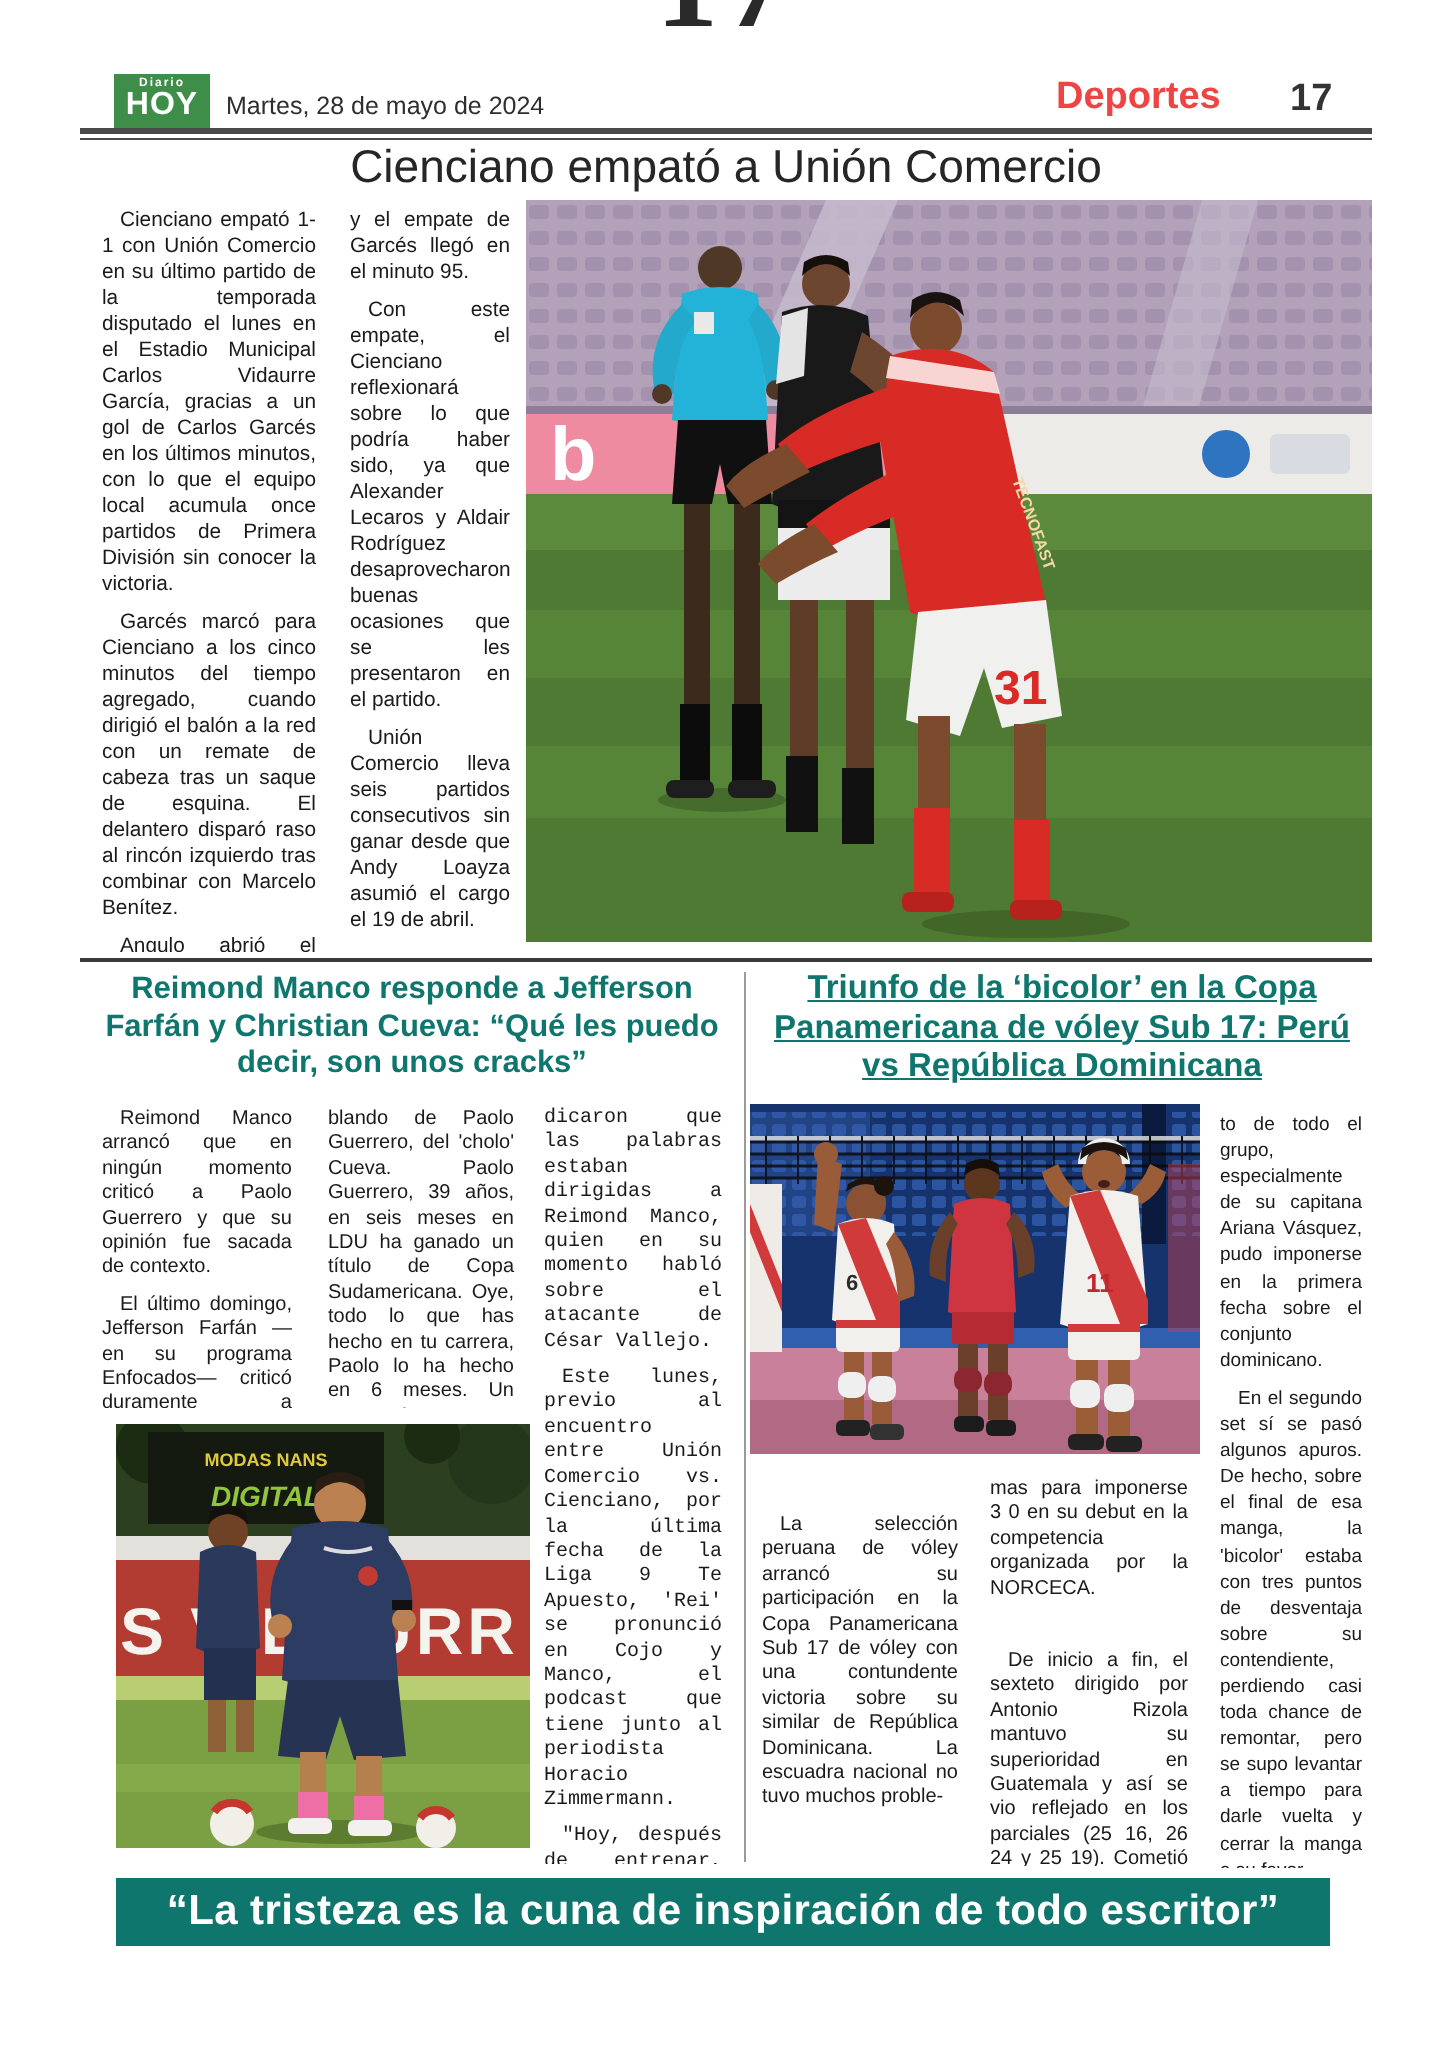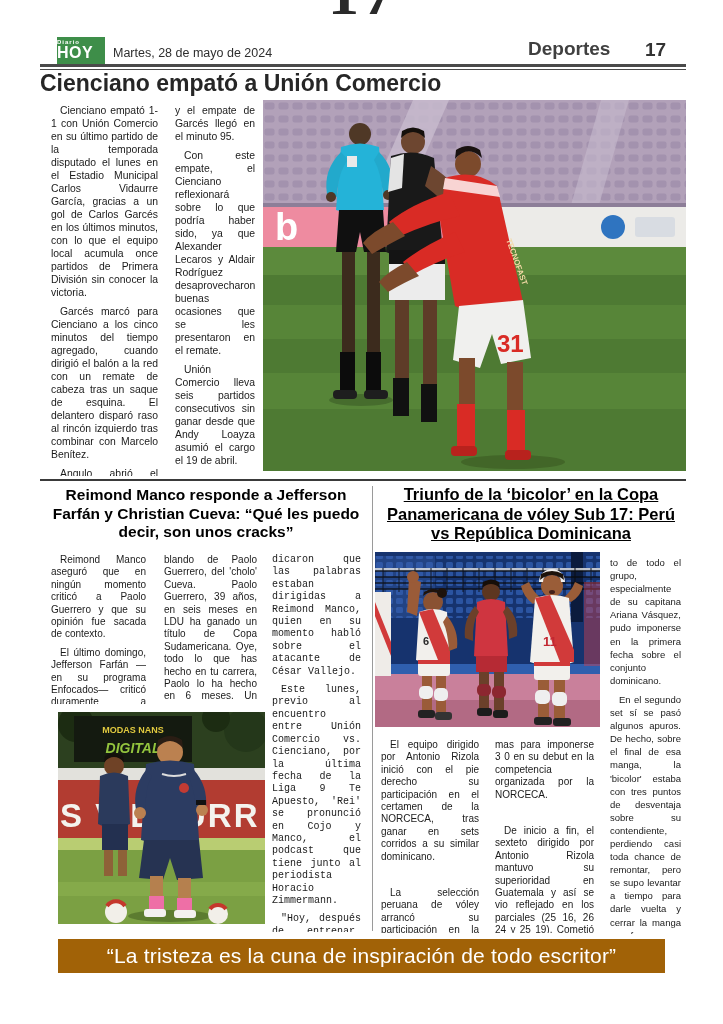--- a/index.html
+++ b/index.html
@@ -5,42 +5,42 @@
   * { margin:0; padding:0; box-sizing:border-box; }
   html,body { background:#ffffff; }
   body {
     width:723px; height:1024px; position:relative; overflow:hidden;
     font-family:"Liberation Sans", sans-serif; color:#1d1d1d;
   }
   .abs { position:absolute; }
 
   
   .giant-num { font-family:"Liberation Serif", serif; font-weight:bold; font-size:62px; color:#2a2a2a; letter-spacing:4px; }
-  .logo { background:#3e8e49; color:#fff; text-align:left; width:48px; height:27px; line-height:1; padding-top:2px; }
+  .logo { background:#3e8e49; color:#fff; text-align:center; width:48px; height:27px; line-height:1; padding-top:2px; }
   .logo .small { display:block; font-size:6px; font-weight:bold; letter-spacing:1px; }
   .logo .big { display:block; font-size:16px; font-weight:bold; letter-spacing:.5px; }
   .date { font-size:12.5px; color:#2e2e2e; }
-  .section { font-size:19px; font-weight:bold; color:#404040; }
+  .section { font-size:19px; font-weight:bold; color:#ef4444; }
   .pagenum { font-size:19px; font-weight:bold; color:#333; }
   .rule-thick { border-top:3px solid #4a4a4a; }
   .rule-thin { border-top:1px solid #4a4a4a; }
   .rule-mid { border-top:2px solid #3a3a3a; }
   .vrule { width:1px; background:#9a9a9a; }
 
-  h1.main-head { font-size:23px; font-weight:bold; color:#262626; }
-  h2.sub-head { font-weight:bold; color:#000000; text-align:center; }
+  h1.main-head { font-size:23px; font-weight:normal; color:#262626; text-align:center; }
+  h2.sub-head { font-weight:bold; color:#0f766e; text-align:center; }
 
   .col { font-size:10.4px; line-height:13px; text-align:justify; color:#1a1a1a; overflow:hidden; }
   .col-sm { font-size:10px; line-height:12.4px; }
   .col-xs { font-size:9.5px; line-height:13.1px; }
   .para { margin:6px; text-indent:9px; }
   .cont .para:first-child { text-indent:0; }
   .para:empty { height:12px; text-indent:0; }
 
-  .quote-banner { background:#a16207; color:#ffffff; font-weight:normal; font-size:21px;
+  .quote-banner { background:#0f766e; color:#ffffff; font-weight:bold; font-size:21px;
     text-align:center; line-height:34px; letter-spacing:.2px; }
   svg text { font-family:"Liberation Sans", sans-serif; }
 </style>
 </head>
 <body>
 
 <div class="abs giant-num" style="left:328px; top:-42px;">17</div>
 
 <div class="abs logo" style="left:57px; top:37px;">
   <span class="small">Diario</span>
@@ -54,21 +54,21 @@
 
 <h1 class="abs main-head" style="left:40px; top:70px; width:646px;">Cienciano empató a Unión Comercio</h1>
 
 <div class="abs col" style="left:45px; top:98px; width:119px; height:378px;">
     <p class="para">Cienciano empató 1-1 con Unión Comercio en su último partido de la temporada disputado el lunes en el Estadio Municipal Carlos Vidaurre García, gracias a un gol de Carlos Garcés en los últimos minutos, con lo que el equipo local acumula once partidos de Primera División sin conocer la victoria.</p>
     <p class="para">Garcés marcó para Cienciano a los cinco minutos del tiempo agregado, cuando dirigió el balón a la red con un remate de cabeza tras un saque de esquina. El delantero disparó raso al rincón izquierdo tras combinar con Marcelo Benítez.</p>
     <p class="para">Angulo abrió el marcador para los locales en el minuto 12, al culminar una rápida contra. El mediocampista disparó raso al rincón derecho tras combinar con Javier Navea. Sin embargo, los locales no lograron asegurar los tres puntos</p>
   </div>
 <div class="abs col cont" style="left:169px; top:98px; width:92px; height:378px;">
     <p class="para">y el empate de Garcés llegó en el minuto 95.</p>
-    <p class="para">Con este empate, el Cienciano reflexionará sobre lo que podría haber sido, ya que Alexander Lecaros y Aldair Rodríguez desaprovecharon buenas ocasiones que se les presentaron en el remate.</p>
+    <p class="para">Con este empate, el Cienciano reflexionará sobre lo que podría haber sido, ya que Alexander Lecaros y Aldair Rodríguez desaprovecharon buenas ocasiones que se les presentaron en el partido.</p>
     <p class="para">Unión Comercio lleva seis partidos consecutivos sin ganar desde que Andy Loayza asumió el cargo el 19 de abril.</p>
     <p class="para"></p>
     <p class="para">Los visitantes pusieron fin a una racha de 194 minutos sin goles en Primera División. Antes al partido, no habían marcado desde un gol de Carlos Garcés en su victoria del 13 de mayo contra Alianza Atlético.</p>
   </div>
 
 <svg class="abs" style="left:263px; top:100px;" width="423" height="371" viewBox="0 0 423 371" role="img">
   <defs>
     <pattern id="seats" width="14" height="13" patternUnits="userSpaceOnUse">
       <rect width="14" height="13" fill="#b2a1b9"></rect>
       <rect x="1.5" y="2.5" width="10" height="7" rx="2" fill="#a392ae"></rect>
@@ -149,21 +149,21 @@
     <rect x="242" y="350" width="26" height="10" rx="4" fill="#b8221d"></rect>
   </g>
 </svg>
 
 <div class="abs rule-mid" style="left:40px; top:479px; width:646px;"></div>
 
 <div class="abs vrule" style="left:372px; top:486px; height:445px;"></div>
 
 <h2 class="abs sub-head" style="left:45px; top:486px; width:322px; font-size:15.5px; line-height:18.5px;">Reimond Manco responde a Jefferson Farfán y Christian Cueva: “Qué les puedo decir, son unos cracks”</h2>
 <div class="abs col col-sm" style="left:45px; top:548px; width:107px; height:156px;">
-    <p class="para">Reimond Manco aseguró que en ningún momento criticó a Paolo Guerrero y que su opinión fue sacada de contexto.</p>
+    <p class="para">Reimond Manco arrancó que en ningún momento criticó a Paolo Guerrero y que su opinión fue sacada de contexto.</p>
     <p class="para">El último domingo, Jefferson Farfán —en su programa Enfocados— criticó duramente a aquellos que reprocharon el regreso de Paolo Guerrero al fútbol peruano.</p>
   </div>
 <div class="abs col col-sm cont" style="left:158px; top:548px; width:105px; height:156px;">
     <p class="para">blando de Paolo Guerrero, del 'cholo' Cueva. Paolo Guerrero, 39 años, en seis meses en LDU ha ganado un título de Copa Sudamericana. Oye, todo lo que has hecho en tu carrera, Paolo lo ha hecho en 6 meses. Un poco de respeto. Cuando no tienes mochila, no hables", señaló la Foquita.</p>
   </div>
 <div class="abs col col-sm cont" style="left:266px; top:548px; width:101px; height:384px;font-family:Liberation Mono, monospace;">
     <p class="para">dicaron que las palabras estaban dirigidas a Reimond Manco, quien en su momento habló sobre el atacante de César Vallejo.</p>
     <p class="para">Este lunes, previo al encuentro entre Unión Comercio vs. Cienciano, por la última fecha de la Liga 9 Te Apuesto, 'Rei' se pronunció en Cojo y Manco, el podcast que tiene junto al periodista Horacio Zimmermann.</p>
     <p class="para">"Hoy, después de entrenar, vine y vi lo que dijo. Nada, qué te puedo decir. Él (Jefferson Farfán), (Christian) Cueva y Paolo (Guerrero) son cracks, no puedo decir nada, caballero, lo dijeron, está bien, qué puedo hacer", indicó en un primer momento.</p>
   </div>
@@ -288,21 +288,20 @@
     <rect x="179" y="128" width="11" height="38" fill="#9a5d38"></rect>
     <rect x="160" y="138" width="15" height="14" rx="5" fill="#efefef"></rect>
     <rect x="177" y="140" width="15" height="14" rx="5" fill="#efefef"></rect>
     <rect x="159" y="165" width="18" height="8" rx="3" fill="#222222"></rect>
     <rect x="178" y="166" width="18" height="8" rx="3" fill="#222222"></rect>
   </g>
   <rect x="209" y="30" width="16" height="84" fill="#cf4050" opacity=".45"></rect>
 </svg>
 
 <div class="abs col col-sm" style="left:375px; top:733px; width:110px; height:200px;">
-    <p class="para">El equipo dirigido por Antonio Rizola inició con el pie derecho su participación en el certamen de la NORCECA, tras ganar en sets corridos a su similar dominicano.</p>
     <p class="para"></p>
     <p class="para">La selección peruana de vóley arrancó su participación en la Copa Panamericana Sub 17 de vóley con una contundente victoria sobre su similar de República Dominicana. La escuadra nacional no tuvo muchos proble-</p>
   </div>
 <div class="abs col col-sm cont" style="left:489px; top:733px; width:111px; height:200px;">
     <p class="para">mas para imponerse 3 0 en su debut en la competencia organizada por la NORCECA.</p>
     <p class="para"></p>
     <p class="para">De inicio a fin, el sexteto dirigido por Antonio Rizola mantuvo su superioridad en Guatemala y así se vio reflejado en los parciales (25 16, 26 24 y 25 19). Cometió menos errores no forzados que su rival y con un gran rendimien-</p>
   </div>
 <div class="abs col col-xs cont" style="left:604px; top:550px; width:83px; height:384px;">
     <p class="para">to de todo el grupo, especialmente de su capitana Ariana Vásquez, pudo imponerse en la primera fecha sobre el conjunto dominicano.</p>

